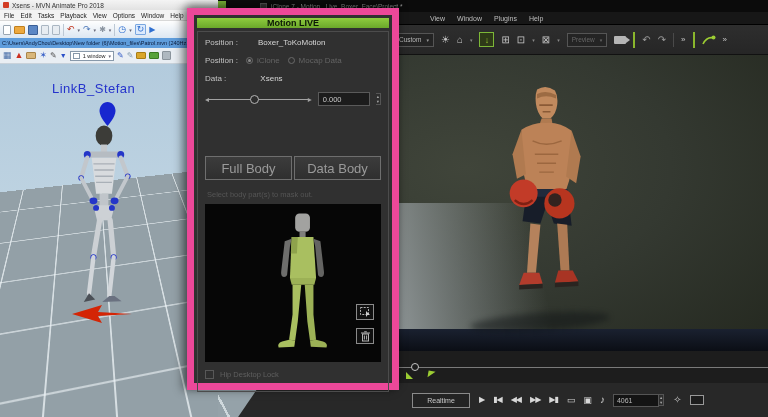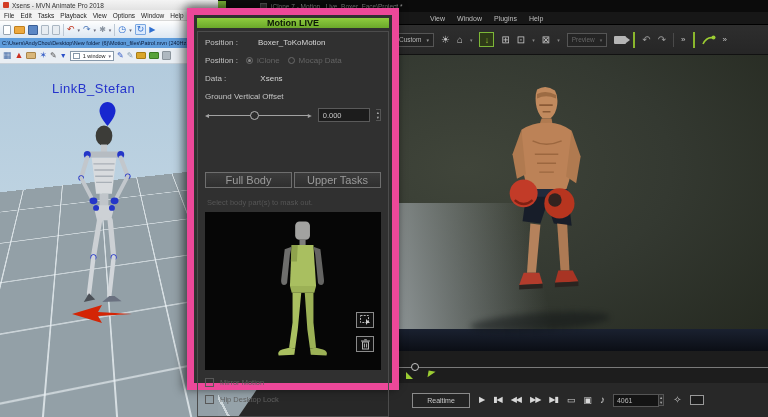--- a/index.html
+++ b/index.html
@@ -89,21 +89,21 @@
   .rlab{display:flex;align-items:center;gap:4px;color:#646464;}
   .gvo-label{font-size:8px;color:#c3c3c3;margin-bottom:7px;}
   .slider-row{display:flex;align-items:center;gap:6px;margin-bottom:10px;}
   .slider{position:relative;flex:1;height:12px;}
   .sl-line{position:absolute;left:4px;right:4px;top:6px;height:1px;background:#a2a2a2;}
   .sl-arr{position:absolute;top:1px;font-size:8px;color:#a2a2a2;line-height:12px;}
   .sl-arr.l{left:0;} .sl-arr.r{right:0;}
   .sl-handle{position:absolute;left:42%;top:2px;width:9px;height:9px;border:1px solid #b5b5b5;border-radius:50%;background:#2c2c2c;}
   .num-input{width:52px;height:14px;background:#1c1c1c;border:1px solid #5a5a5a;color:#c8c8c8;font-size:7.5px;padding:0 4px;}
   .tabs{display:flex;gap:2px;margin-bottom:8px;}
-  .tab{flex:1;height:16px;border:1px solid #6e6e6e;background:linear-gradient(#3c3c3c,#2f2f2f);color:#9a9a9a;font-size:11px;display:flex;align-items:center;justify-content:center;margin-top:40px;}
+  .tab{flex:1;height:24px;border:1px solid #6e6e6e;background:linear-gradient(#3c3c3c,#2f2f2f);color:#9a9a9a;font-size:13px;display:flex;align-items:center;justify-content:center;margin-top:40px;}
   .mask-hint{font-size:7.5px;color:#555;margin:2px 0 5px 2px;}
   .mask-box{position:relative;height:158px;background:#060606;margin-bottom:8px;}
   .mask-btn{position:absolute;right:7px;width:18px;height:16px;border:1px solid #8a8a8a;background:#101010;display:flex;align-items:center;justify-content:center;}
   .mask-btn.b1{top:100px;} .mask-btn.b2{top:124px;}
   .chk-row{display:flex;align-items:center;gap:6px;font-size:7.5px;color:#5f5f5f;margin-bottom:8px;}
   .chk{width:9px;height:9px;border:1px solid #585858;background:transparent;flex:none;}
   .chk-row.indent{margin-left:18px;}
 </style>
 </head>
 <body>
@@ -324,37 +324,36 @@
         </span>
         <span class="rlab">
           <span class="radio"></span>
           <span>Mocap Data</span>
         </span>
       </div>
       <div class="ml-row">
         <span>Data :</span>
         <span class="ml-val" style="margin-left:14px">Xsens</span>
       </div>
-      <div class="gvo-label">Ground Vertical Offset</div>
       <div class="slider-row">
         <div class="slider">
           <span class="sl-arr l">◂</span>
           <div class="sl-line"></div>
           <span class="sl-arr r">▸</span>
           <div class="sl-handle"></div>
         </div>
         <input class="num-input" value="0.000" style="">
         <span class="spin">
           <span>▴</span>
           <span>▾</span>
         </span>
       </div>
       <div class="tabs">
         <div class="tab">Full Body</div>
-        <div class="tab">Upper Tasks</div>
+        <div class="tab">Data Body</div>
       </div>
       <div class="mask-hint">Select body part(s) to mask out.</div>
       <div class="mask-box">
         <svg style="position:absolute;left:58px;top:6px" width="80" height="148" viewBox="0 0 80 170">
           <rect x="31" y="4" width="17" height="21" rx="5" fill="#a2a2a0"></rect>
           <rect x="36" y="25" width="7" height="6" fill="#7e7e7c"></rect>
           <path d="M27 31 L52 31 L55 78 L25 78 Z" fill="#a9bf60"></path>
           <path d="M27 31 L34 31 L33 50 L26 50 Z" fill="#8ea24c"></path>
           <path d="M27 33 L19 36 L15 70 Q14 76 18 77 Q22 77 22 72 L25 42 Z" fill="#6e6e6c"></path>
           <path d="M52 33 L60 36 L64 70 Q65 76 61 77 Q57 77 57 72 L54 42 Z" fill="#646462"></path>
@@ -375,22 +374,18 @@
             <rect x="1.5" y="3" width="6" height="7" fill="none" stroke="#b5b5b5"></rect>
             <line x1="0" y1="2" x2="9" y2="2" stroke="#b5b5b5"></line>
             <line x1="3.2" y1="0.8" x2="5.8" y2="0.8" stroke="#b5b5b5"></line>
             <line x1="3.4" y1="4.5" x2="3.4" y2="8.5" stroke="#b5b5b5"></line>
             <line x1="5.6" y1="4.5" x2="5.6" y2="8.5" stroke="#b5b5b5"></line>
           </svg>
         </div>
       </div>
       <div class="chk-row">
         <span class="chk"></span>
-        <span>Mirror Motion</span>
-      </div>
-      <div class="chk-row">
-        <span class="chk"></span>
         <span>Hip Desktop Lock</span>
       </div>
     </div>
   </div>
 
 </div>
 
 </body></html>

